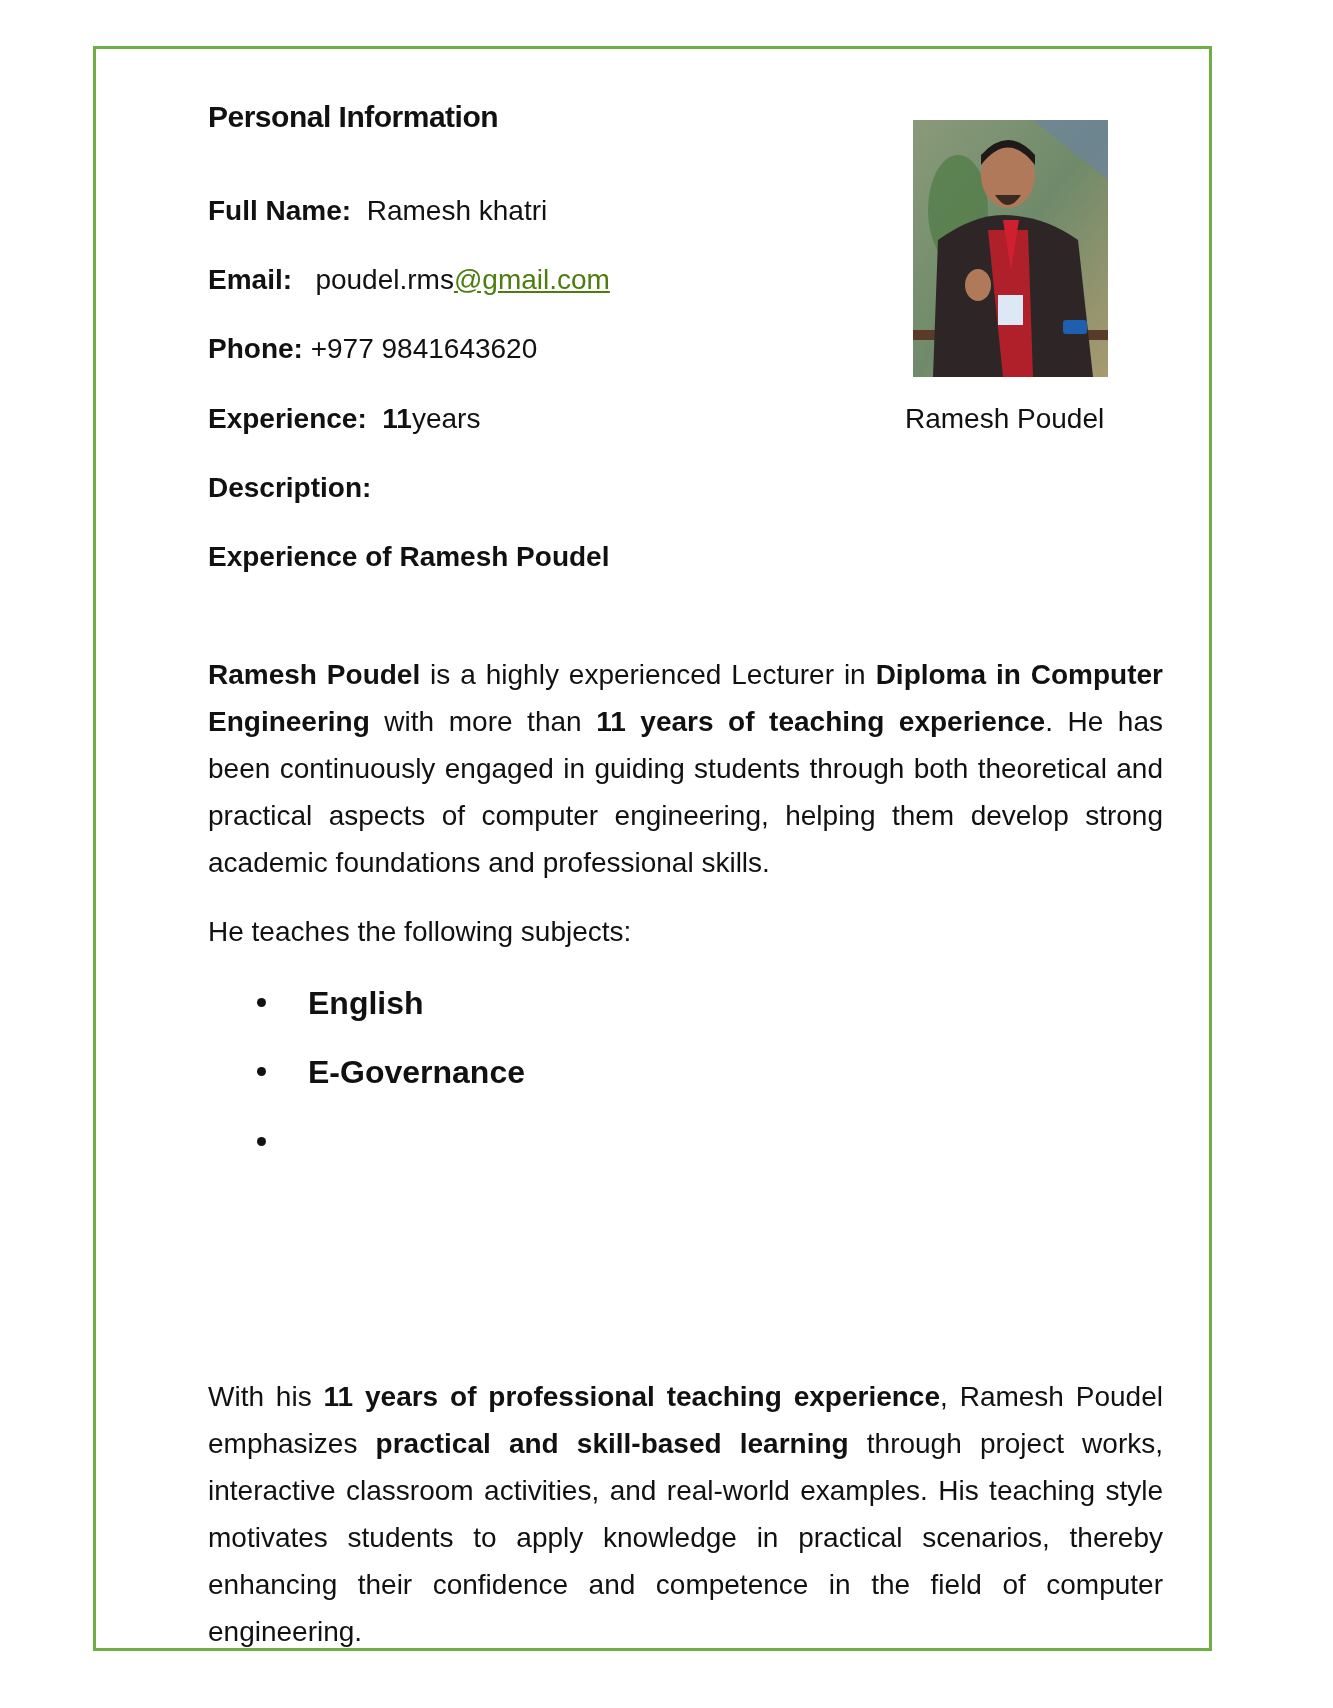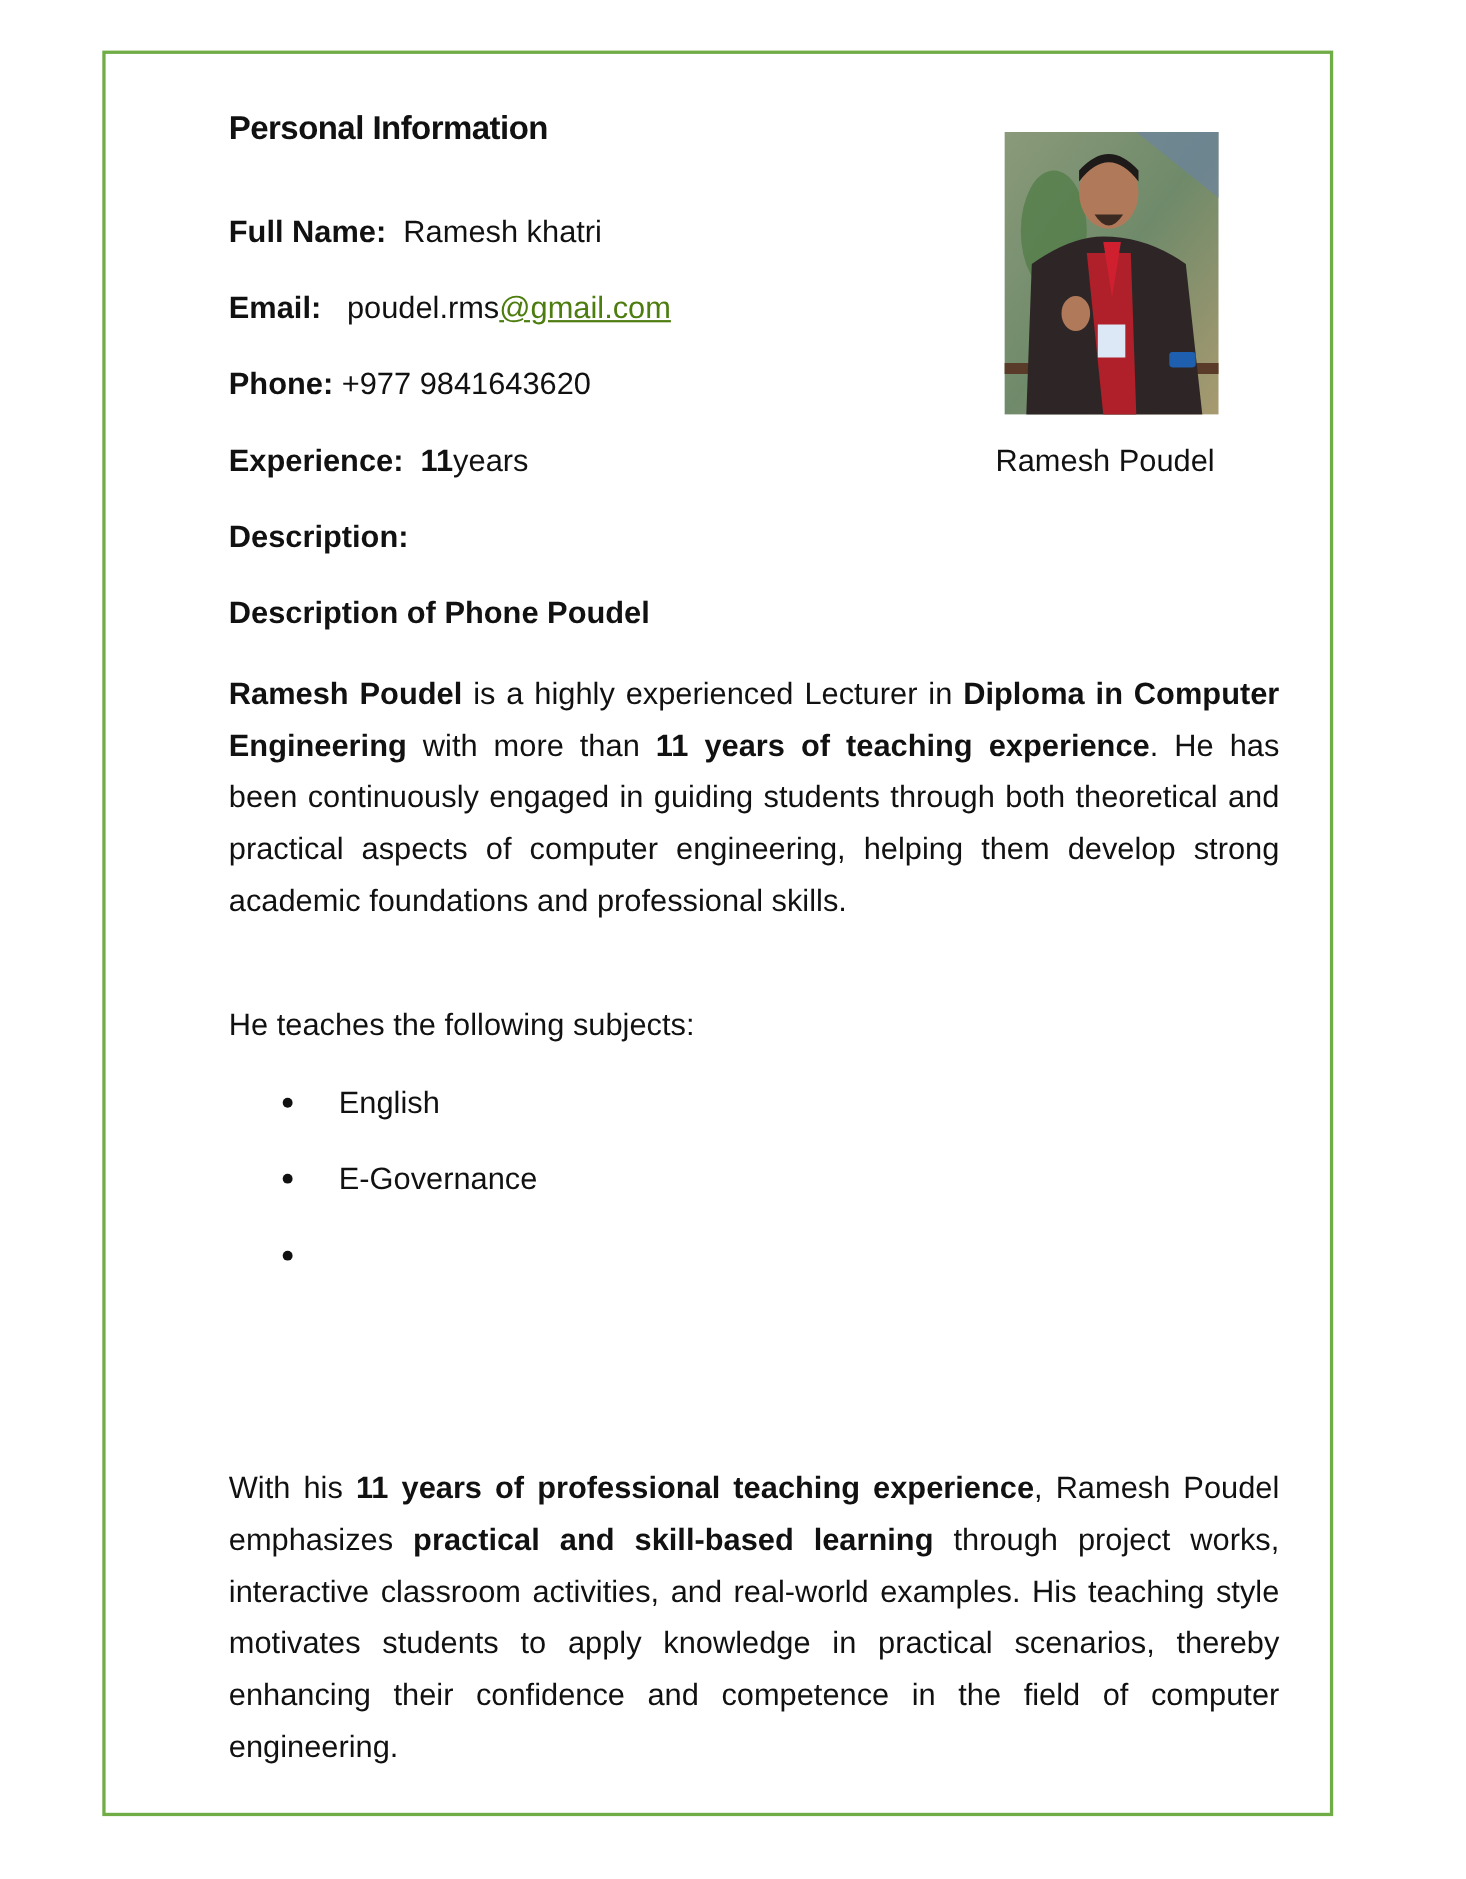--- a/index.html
+++ b/index.html
@@ -7,23 +7,23 @@
          font-family:"Liberation Sans", sans-serif; color:#111; }
   .frame { position:absolute; left:93px; top:46px; width:1113px; height:1599px;
            border:3px solid #70ad47; }
   .abs { position:absolute; }
   .title { left:208px; top:100px; font-size:30px; font-weight:bold; letter-spacing:-0.5px; }
   .row { left:208px; font-size:28px; white-space:nowrap;text-align:right; }
   .row b { font-weight:bold; }
   .link { color:#4d7c0f; text-decoration:underline; }
   .photo { left:913px; top:120px; width:195px; height:257px; overflow:hidden; }
   .caption { left:905px; top:403px; font-size:28px; }
-  .para { left:208px; width:955px; font-size:28px; line-height:47px; text-align:justify; }
+  .para { left:208px; width:955px; font-size:28px; line-height:47px; text-align:justify;margin-top:44px; }
   .bullets { left:240px; top:980px; margin:0; padding:0; list-style:none; }
-  .bullets li { height:69.3px; font-size:28px; font-weight:normal; position:relative; padding-left:68px; line-height:46px; }
+  .bullets li { height:69.3px; font-size:32px; font-weight:bold; position:relative; padding-left:68px; line-height:46px; }
   .bullets li .dot { position:absolute; left:17px; top:18px; width:9px; height:9px; background:#111; border-radius:50%; }
 </style>
 </head>
 <body>
 
 <div class="frame"></div>
 
 <div class="abs title">Personal Information</div>
 
 <div class="abs row" style="top:195px">
@@ -71,21 +71,21 @@
     <path d="M68 45 Q95 10 122 45 L122 35 Q95 5 68 35 Z" fill="#1e1a1a"></path>
     <path d="M82 75 Q95 95 108 75" fill="#3a2a22"></path>
     <ellipse cx="65" cy="165" rx="13" ry="16" fill="#b07a5a"></ellipse>
     <rect x="150" y="200" width="24" height="14" rx="3" fill="#1f5fb0"></rect>
   </svg>
 </div>
 
 <div class="abs caption">Ramesh Poudel</div>
 
 <div class="abs row" style="top:541px">
-  <b>Description of Phone Poudel</b>
+  <b>Experience of Ramesh Poudel</b>
 </div>
 
 <div class="abs para" style="top:607px">
   <b>Ramesh Poudel</b><span> is a highly experienced Lecturer in </span><b>Diploma in Computer Engineering</b><span> with more than </span><b>11 years of teaching experience</b><span>. He has been continuously engaged in guiding students through both theoretical and practical aspects of computer engineering, helping them develop strong academic foundations and professional skills.</span>
 </div>
 
 <div class="abs row" style="top:916px">He teaches the following subjects:</div>
 
 <ul class="abs bullets">
   <li><span class="dot"></span><span>English</span></li>

